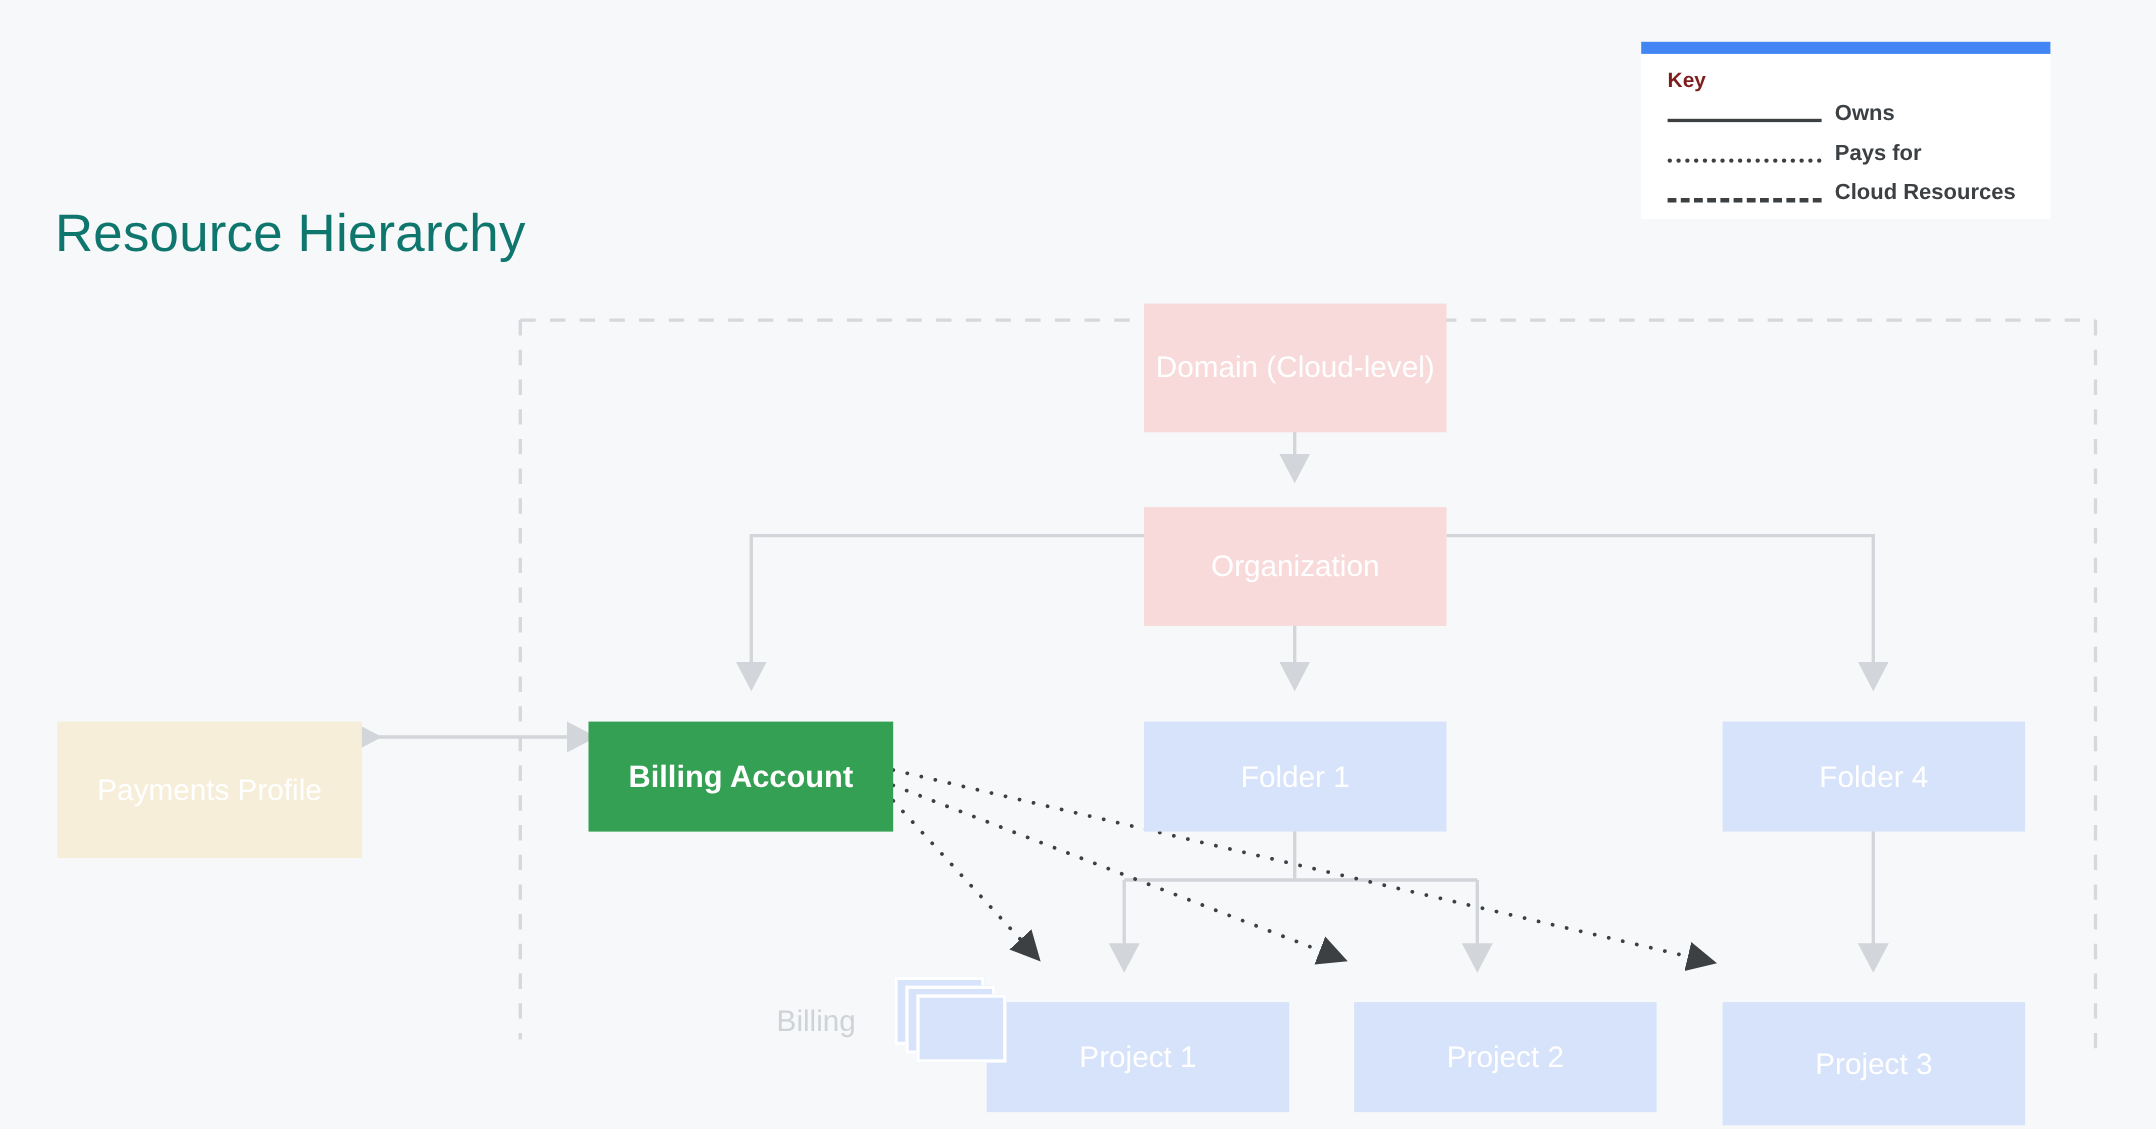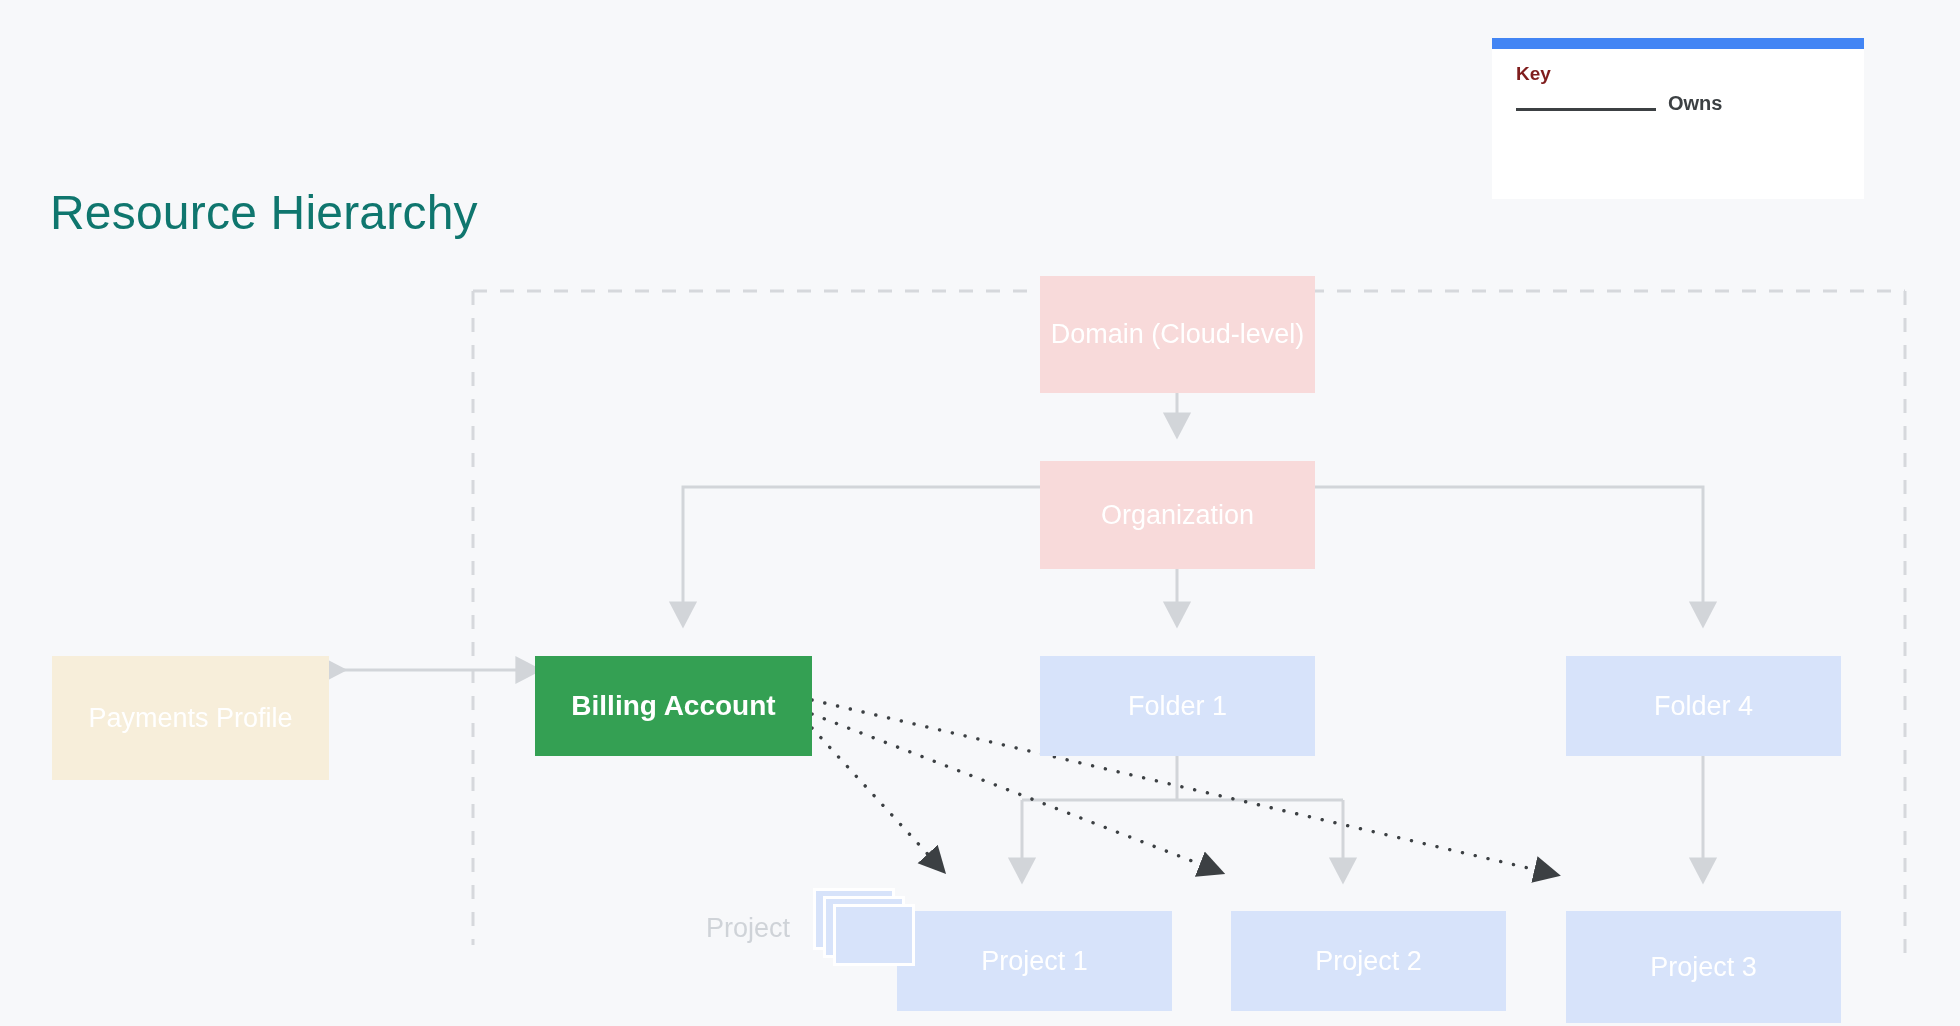--- a/index.html
+++ b/index.html
@@ -222,38 +222,50 @@
 </div>
 
 <div class="node blue" style="left:1231px; top:875px; width:275px; height:100px;">
   <span>Project 2</span>
 </div>
 
 <div class="node blue" style="left:1566px; top:875px; width:275px; height:112px;">
   <span>Project 3</span>
 </div>
 
-<div class="labels-text" style="left:706px; top:913px;">Project</div>
+<div class="labels-text" style="left:706px; top:913px;">Billing</div>
 
 <div class="label-stack" style="left:813px; top:888px; width:110px; height:90px;">
   <div class="label-card" style="left:0px;  top:0px;"></div>
   <div class="label-card" style="left:10px; top:8px;"></div>
   <div class="label-card" style="left:20px; top:16px;"></div>
 </div>
 
 <div class="key-box">
   <div class="key-bar"></div>
   <div class="key-body">
     <div class="key-title">Key</div>
     <div class="key-rows">
 
       <div class="key-row">
         <div class="key-sample">
           <div class="ln solid"></div>
         </div>
         <div class="key-label">Owns</div>
       </div>
 
-
+      <div class="key-row">
+        <div class="key-sample">
+          <div class="ln dotted"></div>
+        </div>
+        <div class="key-label">Pays for</div>
+      </div>
+
+      <div class="key-row">
+        <div class="key-sample">
+          <div class="ln dashed"></div>
+        </div>
+        <div class="key-label">Cloud Resources</div>
+      </div>
 
     </div>
   </div>
 </div>
 
 </body></html>

